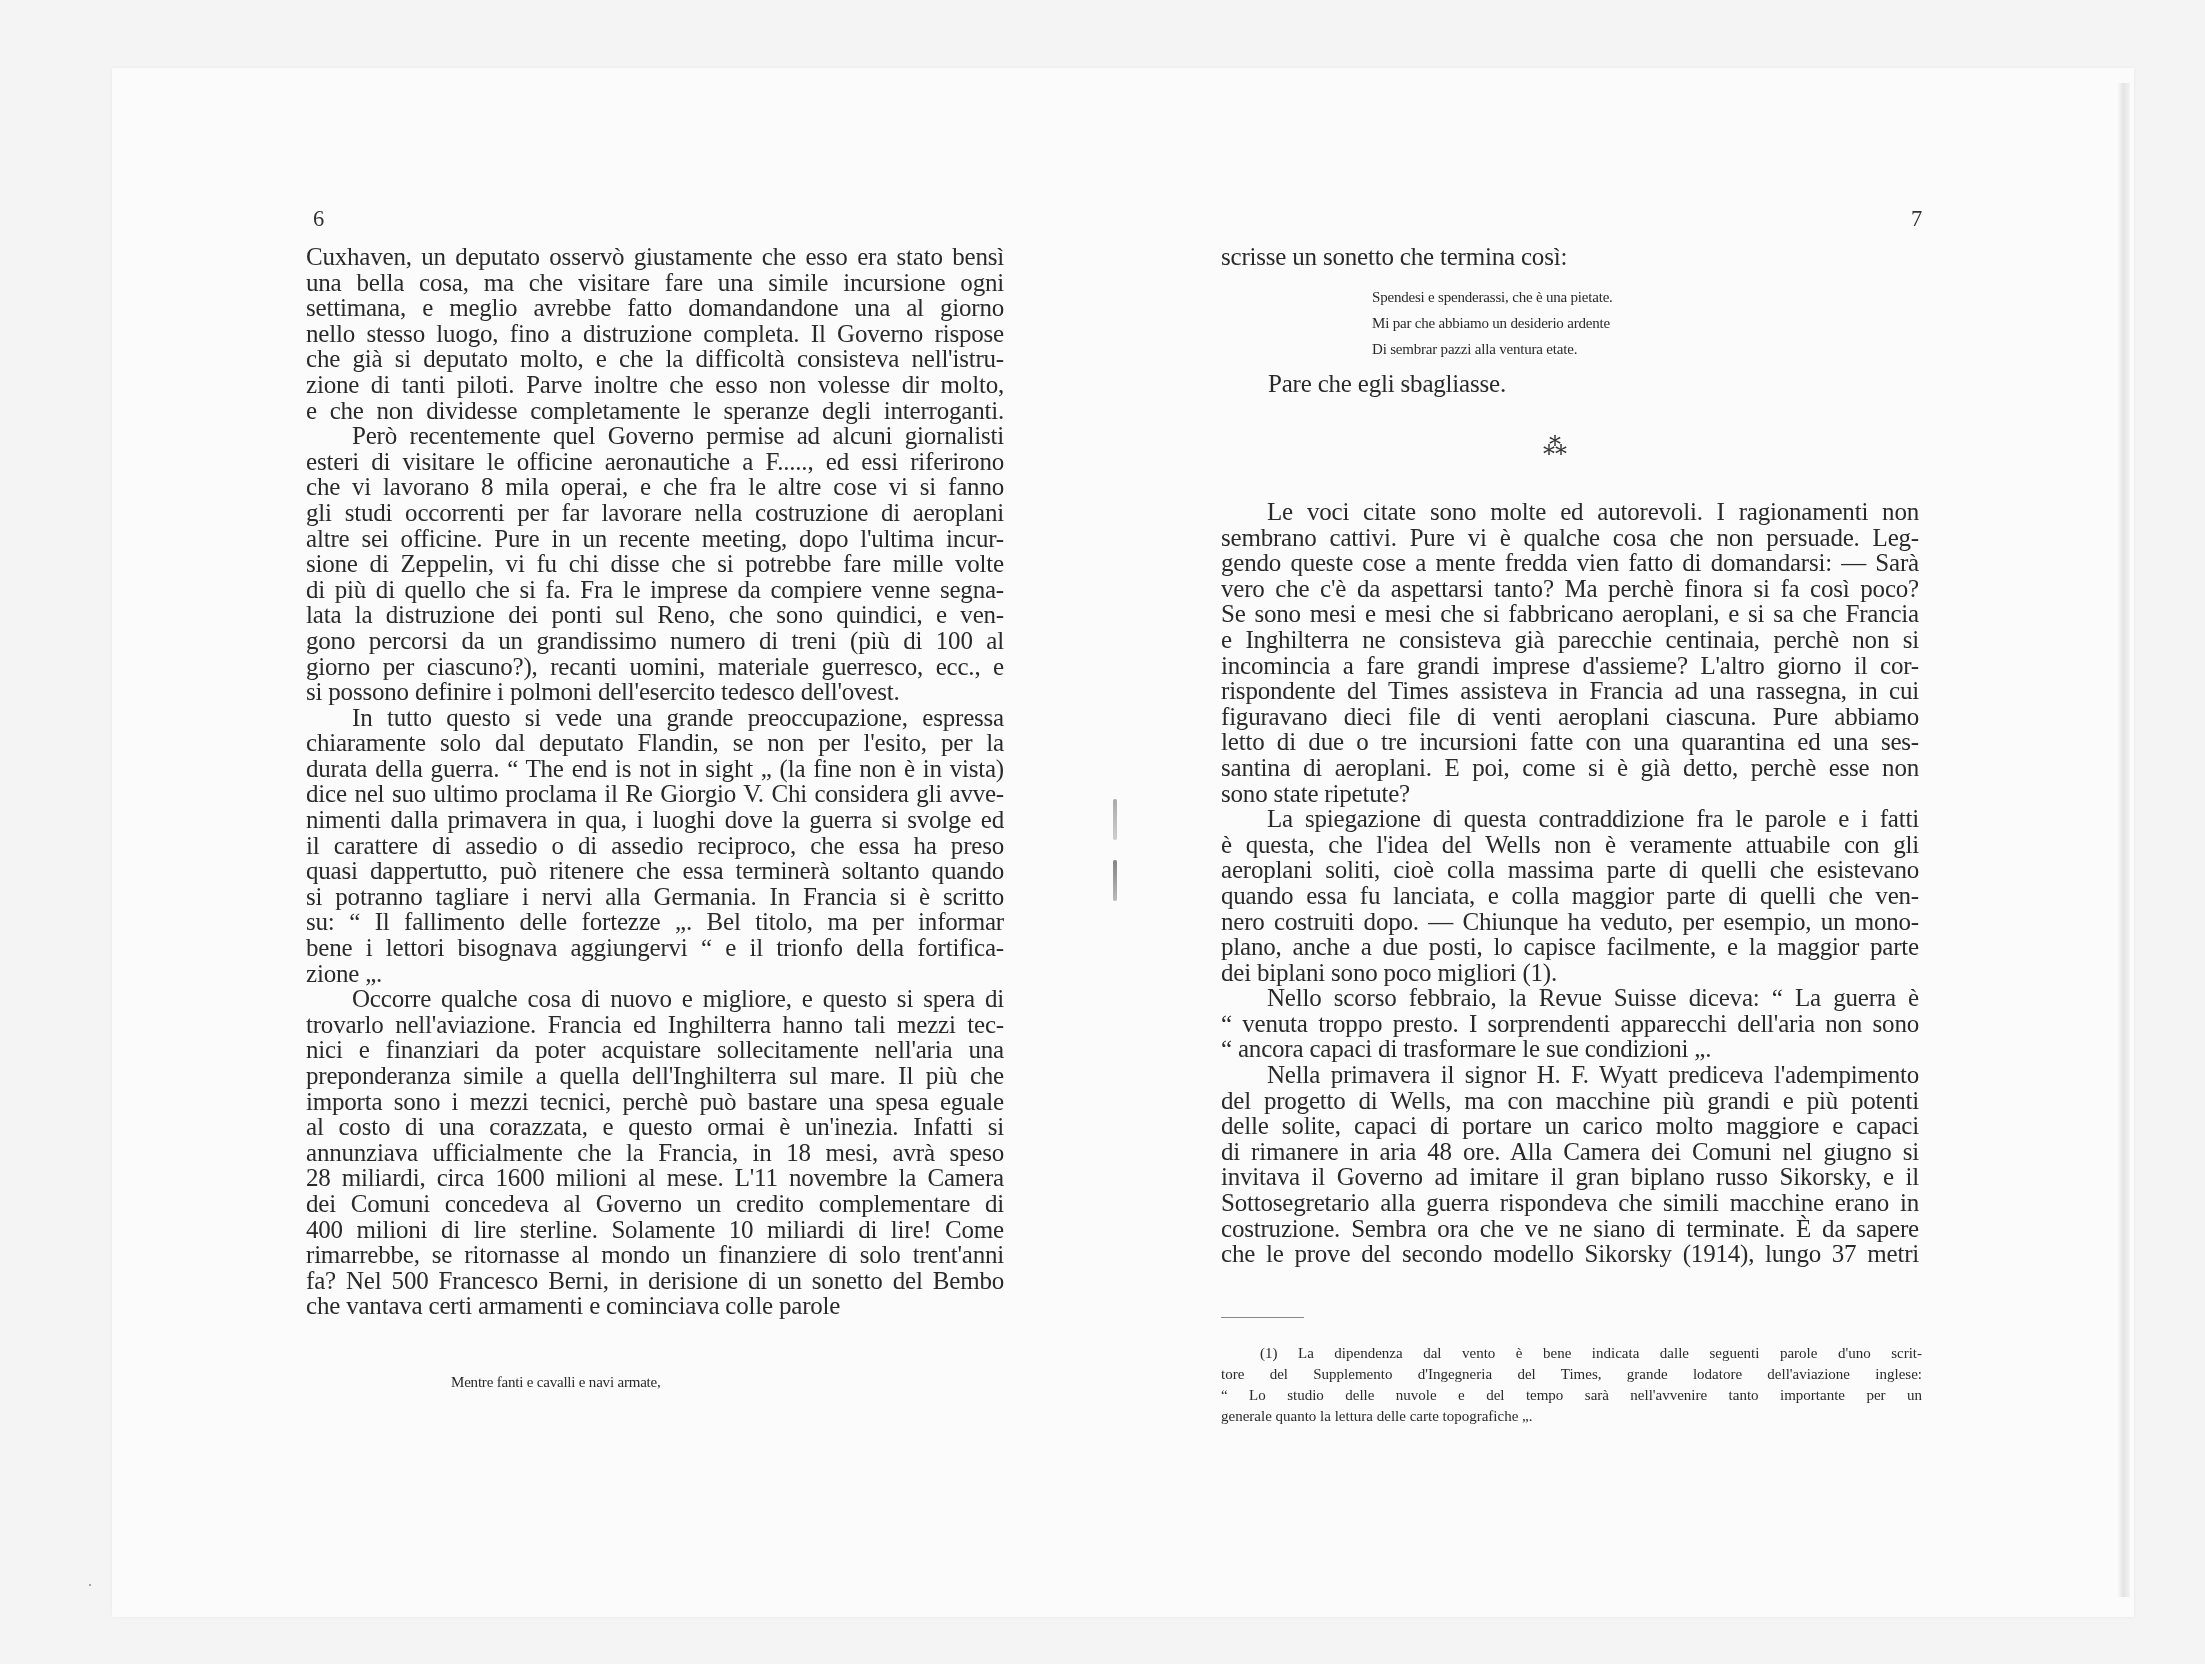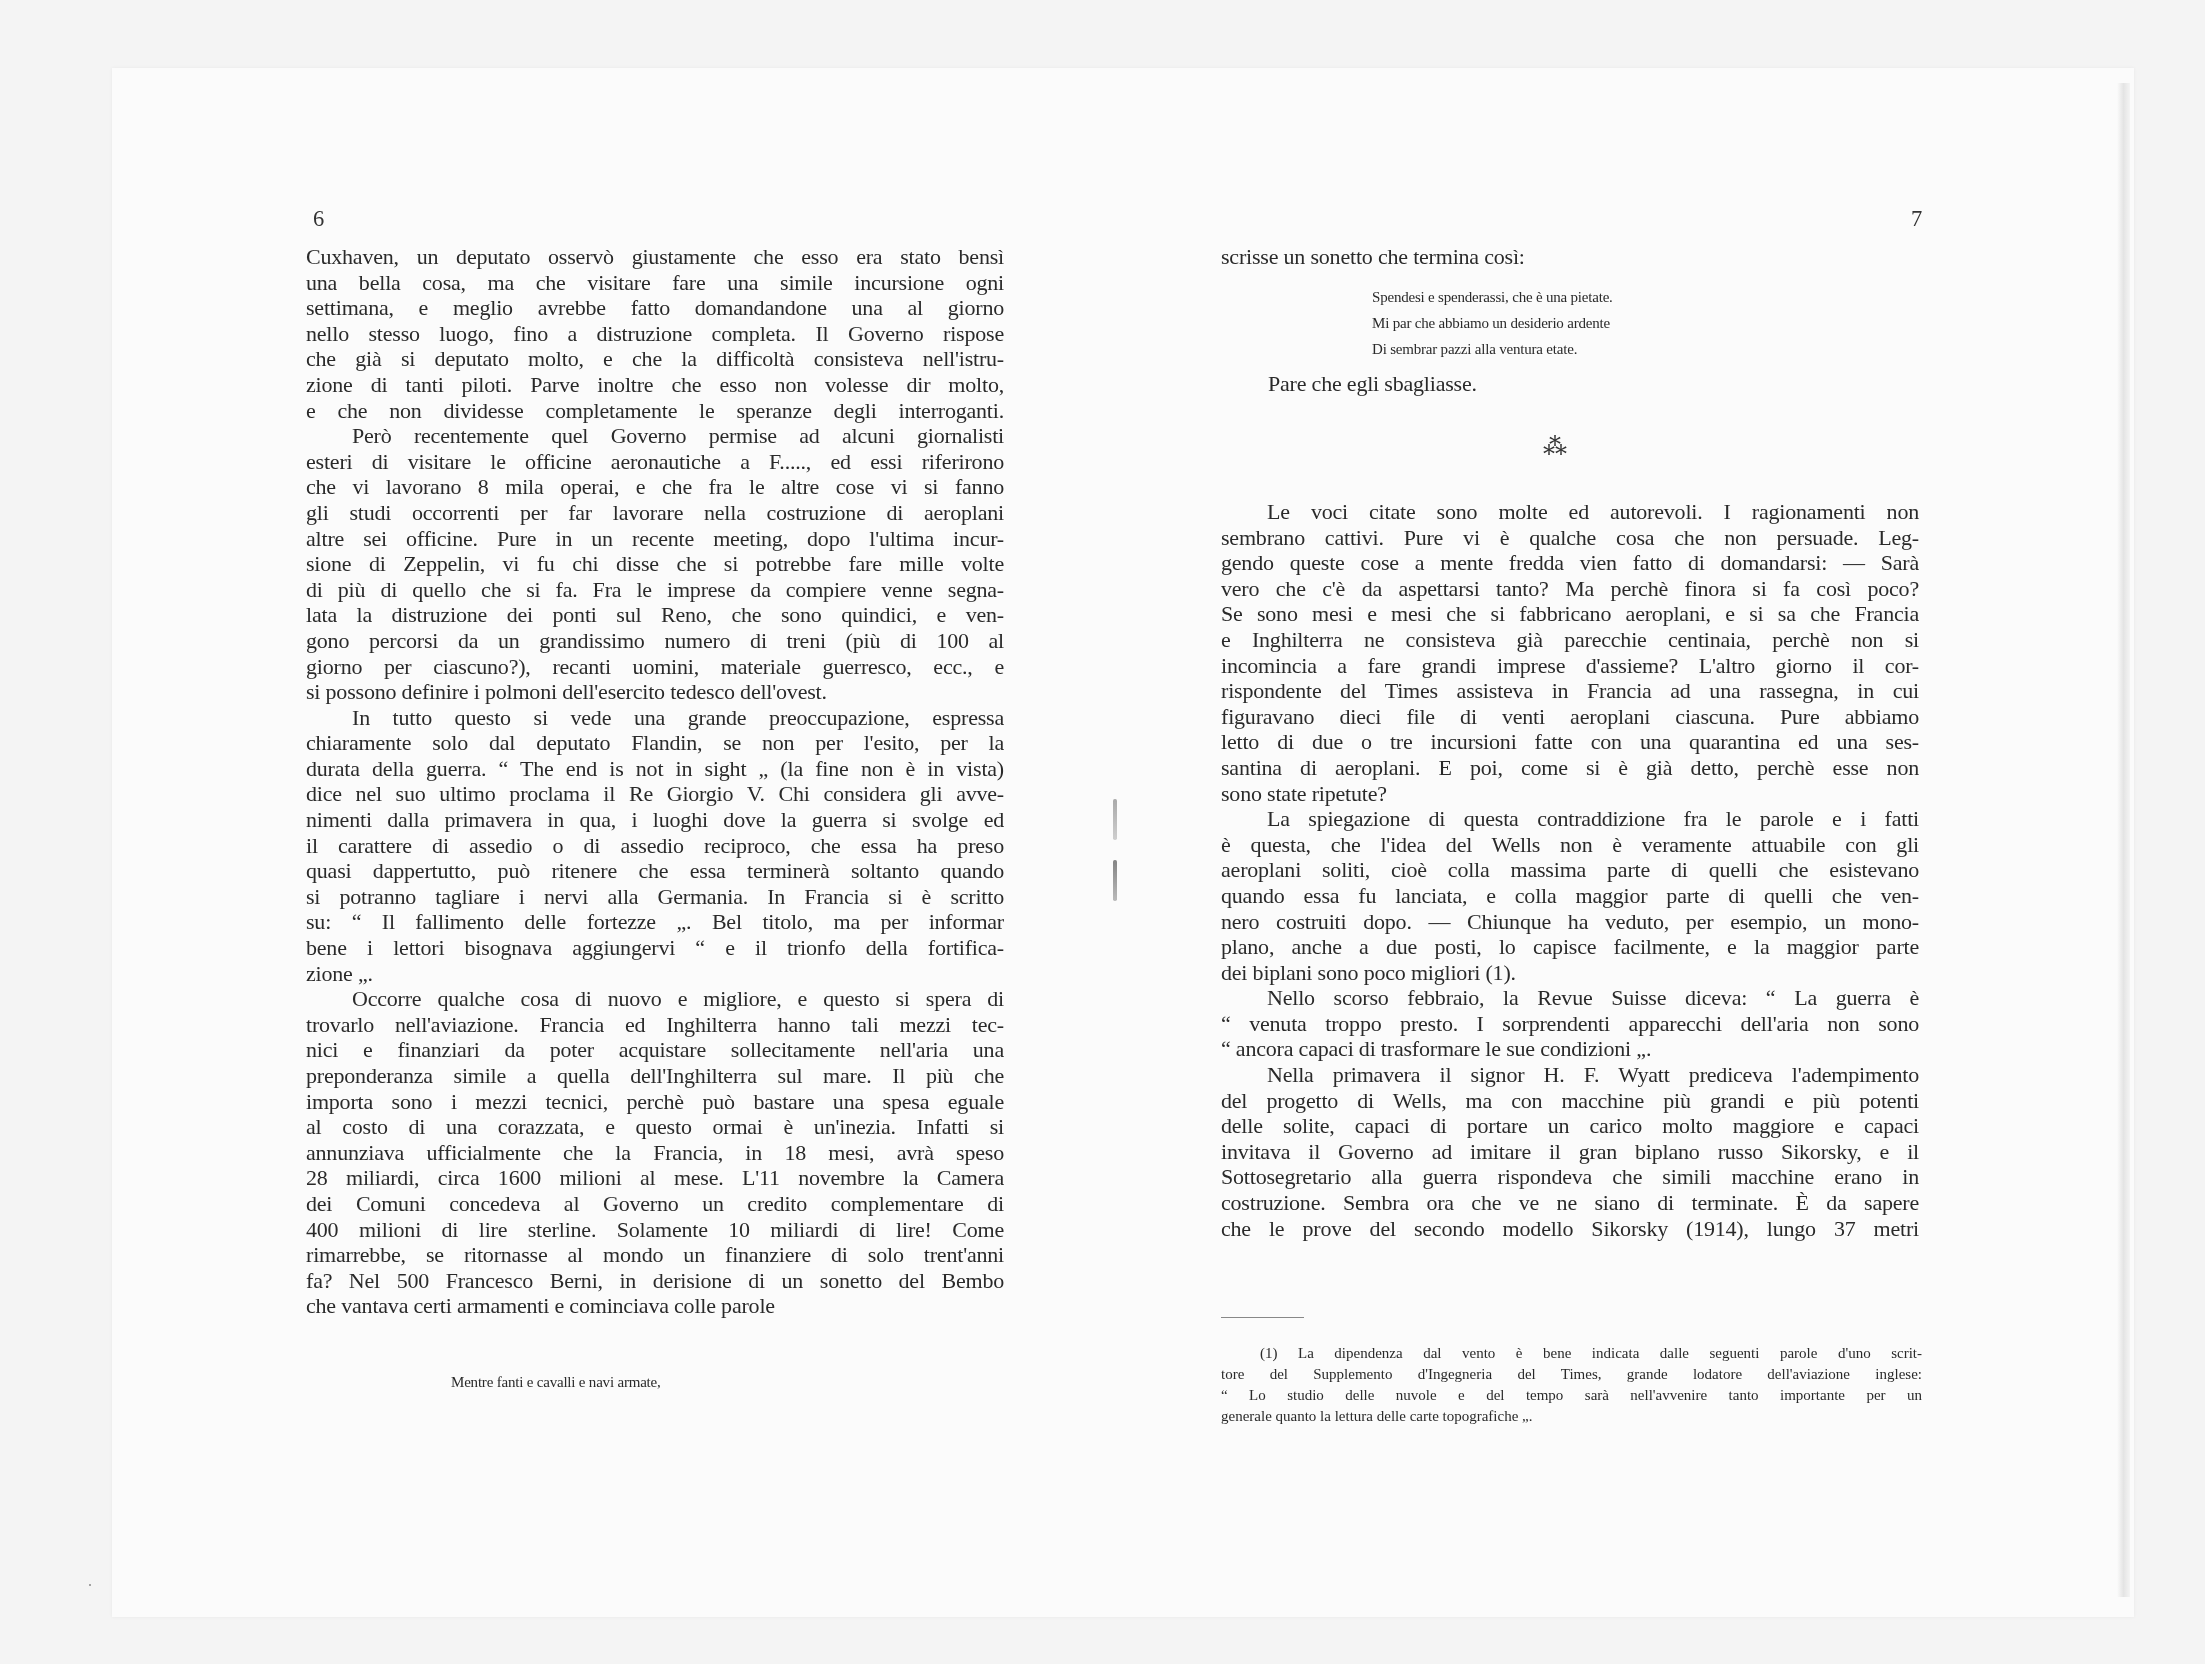--- a/index.html
+++ b/index.html
@@ -25,21 +25,21 @@
       background: linear-gradient(to right, #fbfbfb, #e4e4e4, #f4f4f4);
     }
     .page-num {
       position: absolute;
       top: 206px;
       font-size: 22.5px;
       color: #333;
     }
     .text {
       position: absolute;
-      font-size: 22px;
+      font-size: 25px;
       line-height: 25.6px;
       text-align: justify;
       letter-spacing: -0.2px;
     }
     .text p { margin: 0; }
     .line { display: block; text-align: justify; text-align-last: justify; white-space: nowrap; }
     .line.last { text-align-last: left; }
     .verse {
       font-size: 15px;
       line-height: 26px;
@@ -183,20 +183,21 @@
   </p>
   <p>
     <span class="line" style="padding-left:46px">Nello scorso febbraio, la Revue Suisse diceva: “ La guerra è</span>
     <span class="line">“ venuta troppo presto. I sorprendenti apparecchi dell'aria non sono</span>
     <span class="line last">“ ancora capaci di trasformare le sue condizioni „.</span>
   </p>
   <p>
     <span class="line" style="padding-left:46px">Nella primavera il signor H. F. Wyatt prediceva l'adempimento</span>
     <span class="line">del progetto di Wells, ma con macchine più grandi e più potenti</span>
     <span class="line">delle solite, capaci di portare un carico molto maggiore e capaci</span>
+    <span class="line">di rimanere in aria 48 ore. Alla Camera dei Comuni nel giugno si</span>
     <span class="line">invitava il Governo ad imitare il gran biplano russo Sikorsky, e il</span>
     <span class="line">Sottosegretario alla guerra rispondeva che simili macchine erano in</span>
     <span class="line">costruzione. Sembra ora che ve ne siano di terminate. È da sapere</span>
     <span class="line">che le prove del secondo modello Sikorsky (1914), lungo 37 metri</span>
   </p>
 </div>
 
 <div class="footnote-rule"></div>
 
 <div class="footnote">

